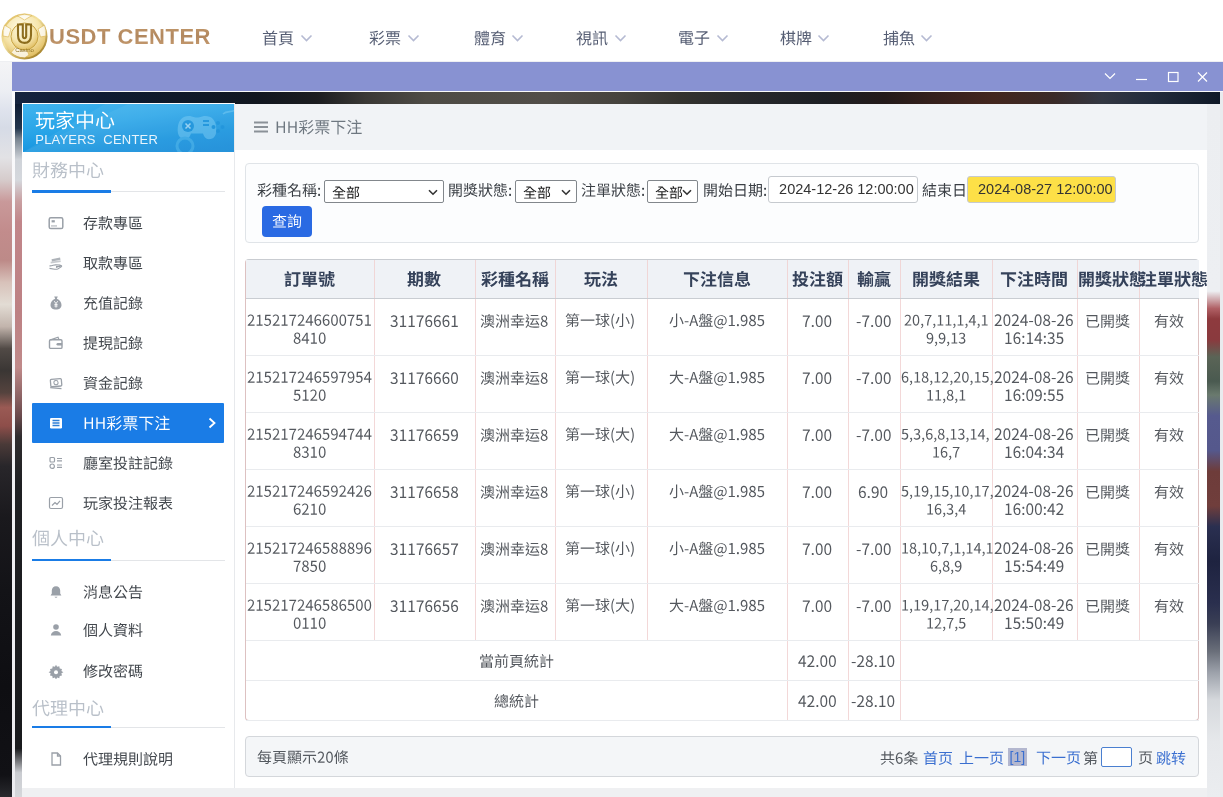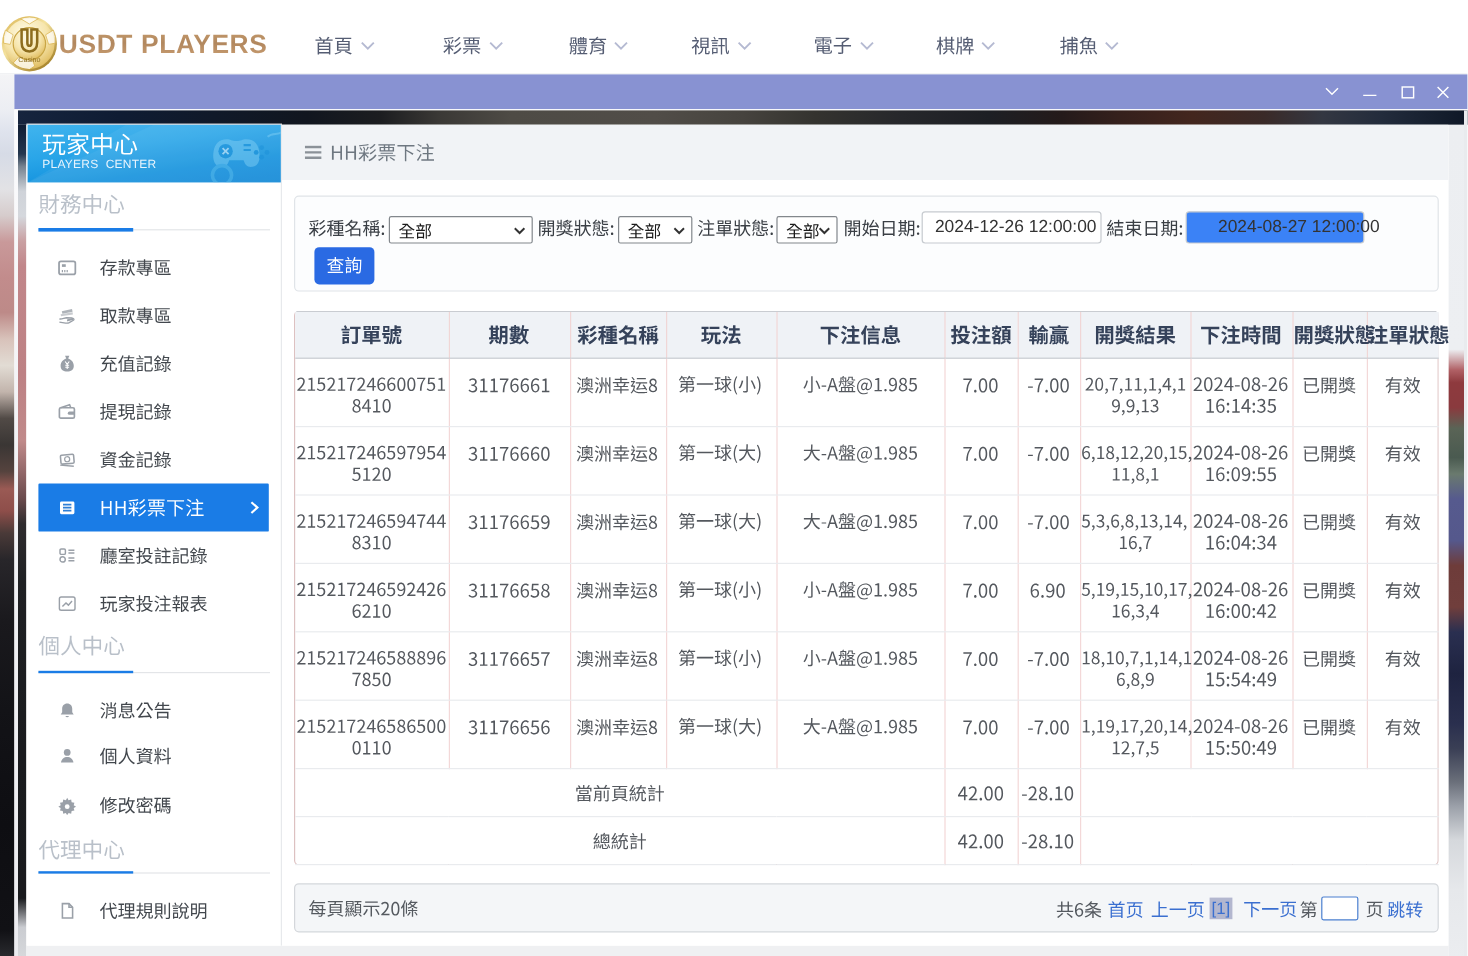--- a/index.html
+++ b/index.html
@@ -123,21 +123,21 @@
 <path d="M16 2.5 23.5 7l7.5-4.5a22 22 0 0 0-15 0Z"></path>
 <path d="M3.5 12 10 16l-2.5 8-5.5-1a21 21 0 0 1 1.5-11Z"></path>
 <path d="M43.5 12 37 16l2.5 8 5.5-1a21 21 0 0 0-1.5-11Z"></path>
 <path d="M10 39.5 15 34l10 .5 3 7.5-4.5 3a21 21 0 0 1-13.5-5.5Z"></path>
 </g>
 <circle cx="23.5" cy="23.5" r="13.5" fill="url(#coinbg)" stroke="#c9a545" stroke-width="1"></circle>
 <path d="M17 11.5h4.8v11.3c0 1.6.6 2.4 1.7 2.4s1.7-.8 1.7-2.4V11.5H30v10.8c0 5-2.4 7.6-6.5 7.6s-6.5-2.6-6.5-7.6Z" fill="none" stroke="#8d6d1e" stroke-width="2.1"></path>
 <text x="23.5" y="38.5" text-anchor="middle" font-size="6" fill="#8d6d1e" font-family="Liberation Sans">Casino</text>
 <path d="M23.5 44.5a21 21 0 0 1-18-10 21 21 0 0 0 34 4 21 21 0 0 1-16 6Z" fill="#b08a2e" opacity=".5"></path>
 </svg>
-<div class="abs" style="left:49px;top:24px;font-size:22px;font-weight:bold;letter-spacing:.5px;background:linear-gradient(180deg,#c79d6e 0%,#b1875e 45%,#c0956a 75%,#cda676 100%);-webkit-background-clip:text;background-clip:text;color:transparent">USDT PLAYERS</div>
+<div class="abs" style="left:49px;top:24px;font-size:22px;font-weight:bold;letter-spacing:.5px;background:linear-gradient(180deg,#c79d6e 0%,#b1875e 45%,#c0956a 75%,#cda676 100%);-webkit-background-clip:text;background-clip:text;color:transparent">USDT CENTER</div>
 <svg style="position:absolute;left:262px;top:27px;color:#555d73;" width="33.0" height="22.0">
     <use href="#nav0" y="17.10" fill="currentColor"></use>
   </svg>
 <svg class="abs" style="left:299.5px;top:34px" width="13" height="9">
     <path d="M1.5 1.5 6.5 6.5 11.5 1.5" fill="none" stroke="#b5bad2" stroke-width="1.6"></path>
   </svg>
 <svg style="position:absolute;left:369px;top:27px;color:#555d73;" width="33.0" height="22.0">
     <use href="#nav1" y="16.97" fill="currentColor"></use>
   </svg>
 <svg class="abs" style="left:406.5px;top:34px" width="13" height="9">
@@ -210,21 +210,21 @@
             <circle cx="51.5" cy="21" r="2"></circle>
             <circle cx="47" cy="25" r="2"></circle>
             <circle cx="42.5" cy="21" r="2"></circle>
           </g>
 <path d="M52 8c4-4 8-1 12-4" fill="none" stroke="#7ecdf4" stroke-width="1.6"></path>
 <circle cx="14" cy="40" r="8" fill="none" stroke="#59bcec" stroke-width="3"></circle>
 </svg>
         <svg style="position:absolute;left:12.3px;top:5px;color:#fff;" width="81.0" height="22.0">
           <use href="#wjzx" y="18.65" fill="currentColor"></use>
         </svg>
-        <div class="abs" style="left:12.8px;top:27.5px;font-size:10px;letter-spacing:.2px;color:#e8f4fd">PLAYERS&nbsp;&nbsp;CENTER</div>
+        <div class="abs" style="left:12.8px;top:27.5px;font-size:13px;letter-spacing:.2px;color:#e8f4fd">PLAYERS&nbsp;&nbsp;CENTER</div>
       </div>
       <svg style="position:absolute;left:10.5px;top:55px;color:#b9c0c9;" width="73.0" height="22.0">
         <use href="#sec0" y="17.84" fill="currentColor"></use>
       </svg>
       <div class="abs" style="left:10.5px;top:87px;width:192.5px;height:1px;background:#e3e5e8"></div>
       <div class="abs" style="left:10.5px;top:86px;width:78.5px;height:2.5px;background:#1a7ce6"></div>
       <svg style="position:absolute;left:10.5px;top:423px;color:#b9c0c9;" width="73.0" height="22.0">
         <use href="#sec1" y="17.83" fill="currentColor"></use>
       </svg>
       <div class="abs" style="left:10.5px;top:455.6px;width:192.5px;height:1px;background:#e3e5e8"></div>
@@ -373,21 +373,21 @@
         </div>
         <div class="abs" style="left:401px;top:15.6px;width:51px;height:23.4px;background:#fff;border:1px solid #82878c;border-radius:2px">
           <svg style="position:absolute;left:7px;top:1.2px;color:#1b1b1b" width="29.0" height="21.0">
             <use href="#qb" y="15.86" fill="currentColor"></use>
           </svg>
           <svg class="abs" style="right:5px;top:8px" width="10" height="7">
             <path d="M1 1.2 5 5.2 9 1.2" fill="none" stroke="#333" stroke-width="1.6"></path>
           </svg>
         </div>
         <div class="abs" style="left:522.1px;top:12.1px;width:149.7px;height:27px;background:#fff;border:1px solid #c6cacf;border-radius:3px;font-size:14.5px;color:#333;line-height:25.5px;padding-left:10px;white-space:nowrap">2024-12-26 12:00:00</div>
-        <div class="abs" style="left:742px;top:12.1px;width:149.3px;height:27px;background:#3b82f6;border:1px solid #c6cacf;border-radius:3px;font-size:14.5px;color:#333;line-height:25.5px;padding-left:26px;white-space:nowrap">2024-08-27 12:00:00</div>
+        <div class="abs" style="left:721px;top:12.1px;width:149.3px;height:27px;background:#fde047;border:1px solid #c6cacf;border-radius:3px;font-size:14.5px;color:#333;line-height:25.5px;padding-left:10px;white-space:nowrap">2024-08-27 12:00:00</div>
         <div class="abs" style="left:15.5px;top:41.6px;width:50.7px;height:31px;background:#2a6ae3;border-radius:4px">
           <svg style="position:absolute;left:10px;top:4.5px;color:#fff" width="31.0" height="22.0">
             <use href="#cx" y="16.75" fill="currentColor"></use>
           </svg>
         </div>
       </div>
       <div class="abs" style="left:10px;top:155px;width:954px;height:462px;border:1px solid #ddc1c1;border-top-color:#c9ccd1;border-radius:4px;background:#fff">
         <table style="border-collapse:collapse;table-layout:fixed;width:952px">
           <colgroup>
             <col style="width:128px">

